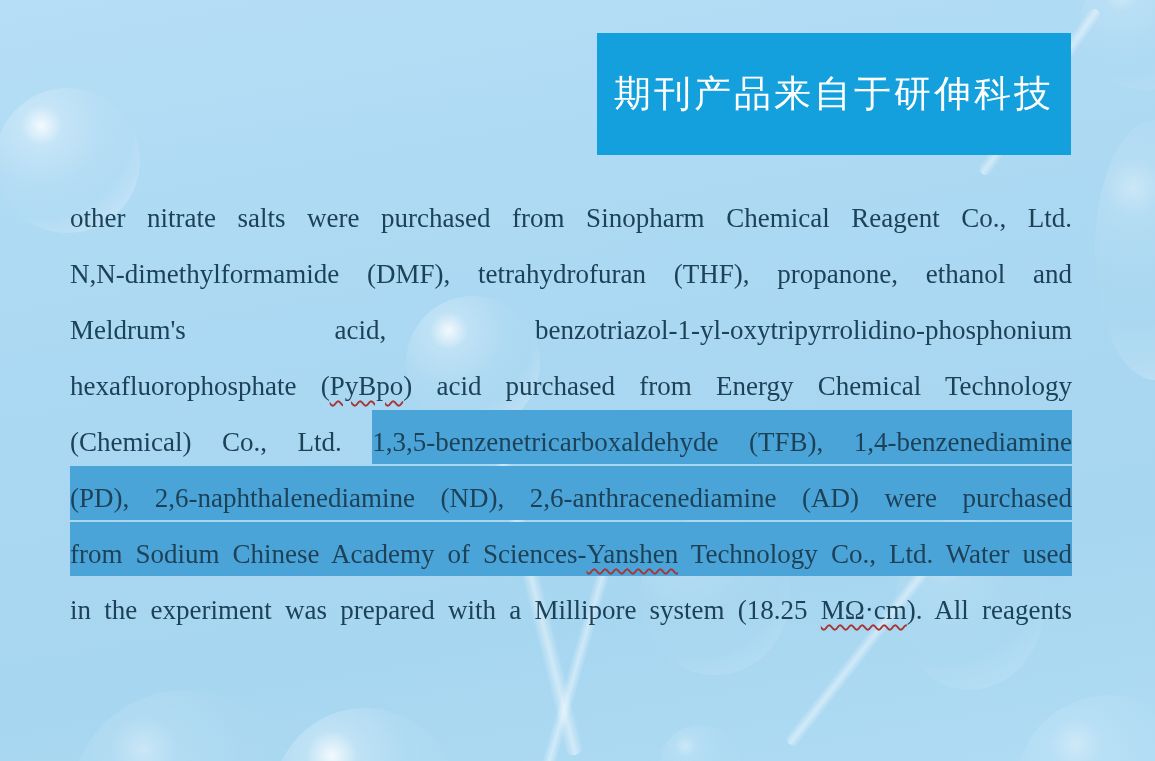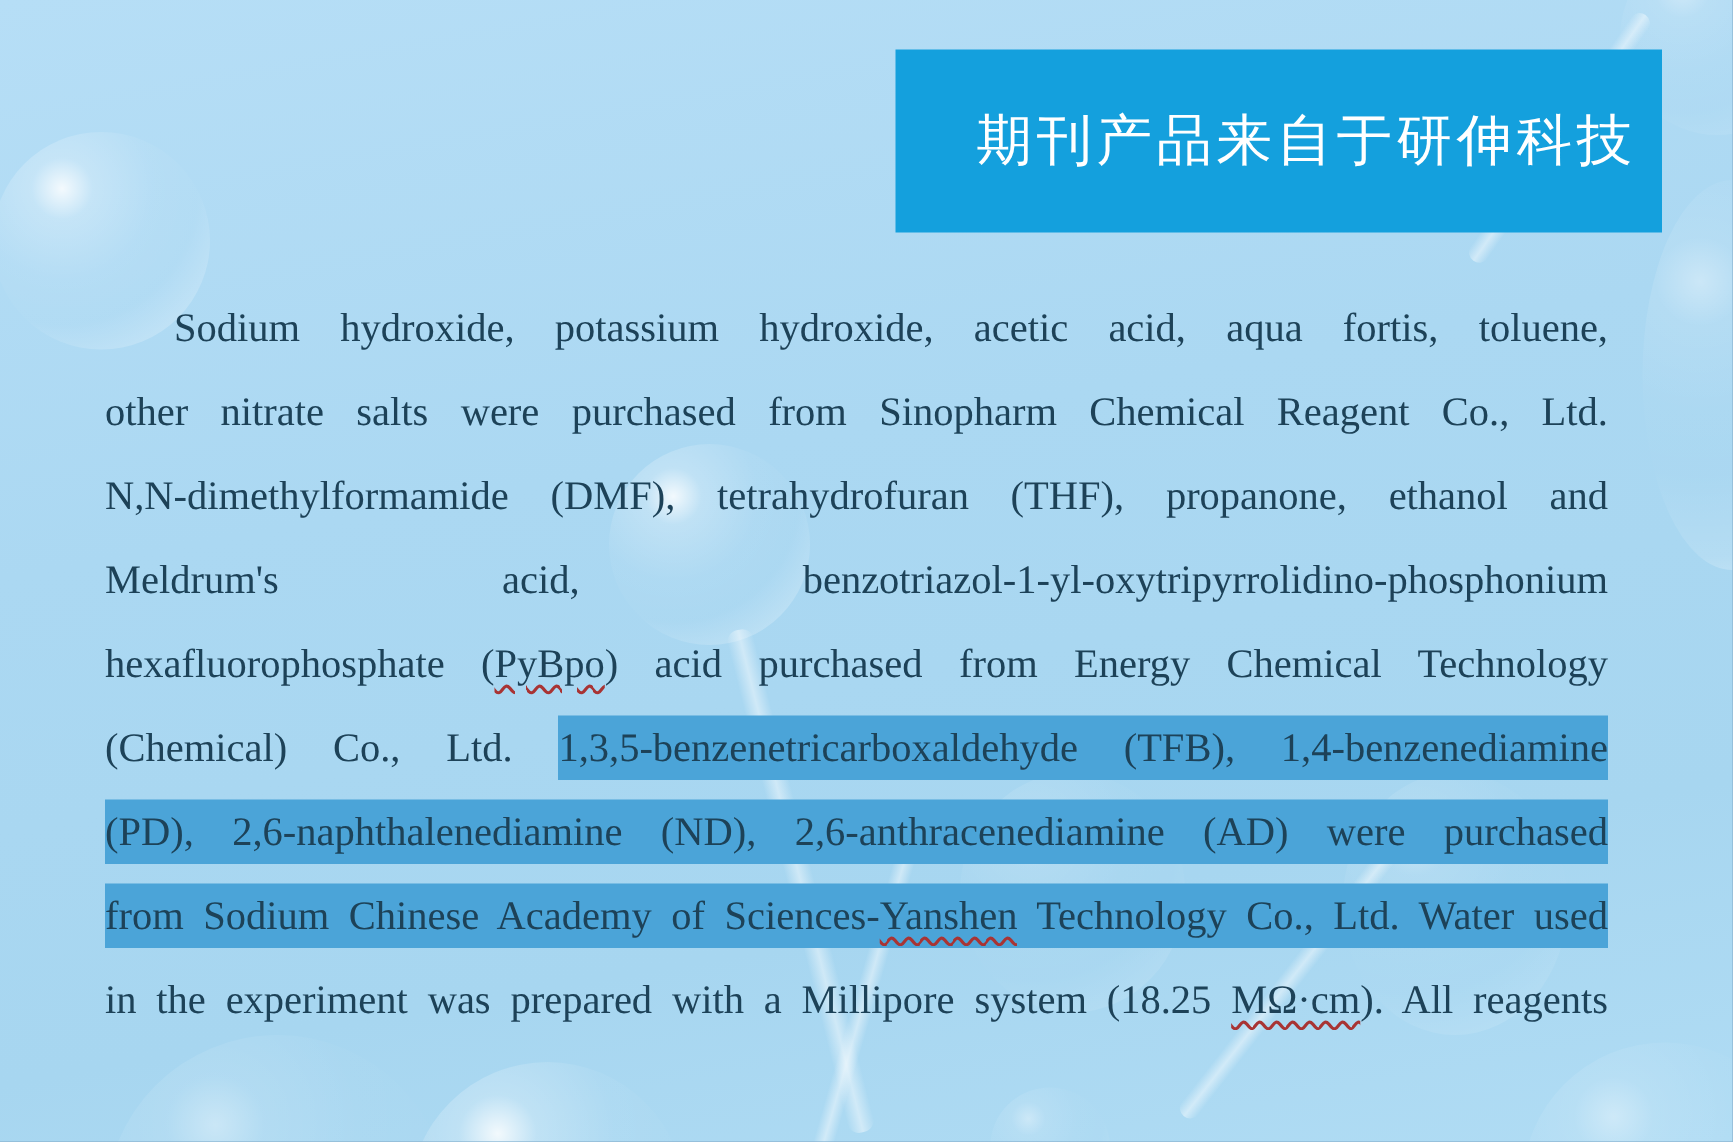--- a/index.html
+++ b/index.html
@@ -21,21 +21,21 @@
   }
   .bubble.faint{opacity:.45;}
   .stick{
     position:absolute;
     background:linear-gradient(90deg,rgba(255,255,255,0),rgba(255,255,255,0.45),rgba(255,255,255,0));
     border-radius:8px;
   }
   .banner{
     position:absolute;left:597px;top:33px;width:474px;height:122px;
     background:var(--banner-bg,#14a0dd);
-    display:flex;align-items:center;justify-content:center;padding-left:37px;
+    display:flex;align-items:center;justify-content:center;
   }
   .banner-text{
     color:var(--banner-fg,#ffffff);
     font-family:"Liberation Sans", sans-serif;
     font-size:37px;letter-spacing:3px;white-space:nowrap;
   }
   .heading{
     position:absolute;left:71px;top:133px;
     font-size:31px;font-weight:bold;
     color:var(--heading-color,#173c5e);
@@ -47,21 +47,21 @@
     color:var(--text-color,#1d4258);
   }
   .line{
     text-align:justify;
     -moz-text-align-last:justify;
     text-align-last:justify;
   }
   .line.indent{text-indent:46px;}
   .seg.hl{
     background:var(--hl-color,#4ba4d8);
-    padding:6px 0 7px;
+    padding:17px 0 7px;
     margin-top:21px;
   }
   .seg.sq{
     text-decoration-line:underline;
     text-decoration-style:wavy;
     text-decoration-color:var(--squiggle-color,#b03030);
     text-decoration-thickness:1.5px;
     text-underline-offset:5px;
   }
 </style>
@@ -84,21 +84,20 @@
   <div class="stick" style="left:1090px;top:10px;width:14px;height:200px;transform:rotate(35deg);transform-origin:top center;"></div>
   <div class="stick" style="left:930px;top:555px;width:14px;height:240px;transform:rotate(38deg);transform-origin:top center;"></div>
   <div class="stick" style="left:600px;top:560px;width:14px;height:230px;transform:rotate(16deg);transform-origin:top center;"></div>
 
   <div class="banner">
     <span class="banner-text">期刊产品来自于研伸科技</span>
   </div>
 
 
   <div class="paragraph">
-      <div class="line indent"><span class="seg">Sodium hydroxide, potassium hydroxide, acetic acid, aqua fortis, toluene,</span></div>
       <div class="line"><span class="seg">other nitrate salts were purchased from Sinopharm Chemical Reagent Co., Ltd.</span></div>
       <div class="line"><span class="seg">N,N-dimethylformamide (DMF), tetrahydrofuran (THF), propanone, ethanol and</span></div>
       <div class="line"><span class="seg">Meldrum's acid, benzotriazol-1-yl-oxytripyrrolidino-phosphonium</span></div>
       <div class="line"><span class="seg">hexafluorophosphate (</span><span class="seg sq">PyBpo</span><span class="seg">) acid purchased from Energy Chemical Technology</span></div>
       <div class="line"><span class="seg">(Chemical) Co., Ltd. </span><span class="seg hl">1,3,5-benzenetricarboxaldehyde (TFB), 1,4-benzenediamine</span></div>
       <div class="line"><span class="seg hl">(PD), 2,6-naphthalenediamine (ND), 2,6-anthracenediamine (AD) were purchased</span></div>
       <div class="line"><span class="seg hl">from Sodium Chinese Academy of Sciences-</span><span class="seg hl sq">Yanshen</span><span class="seg hl"> Technology Co., Ltd. Water used</span></div>
       <div class="line"><span class="seg">in the experiment was prepared with a Millipore system (18.25 </span><span class="seg sq">MΩ·cm</span><span class="seg">). All reagents</span></div>
     </div>
 

